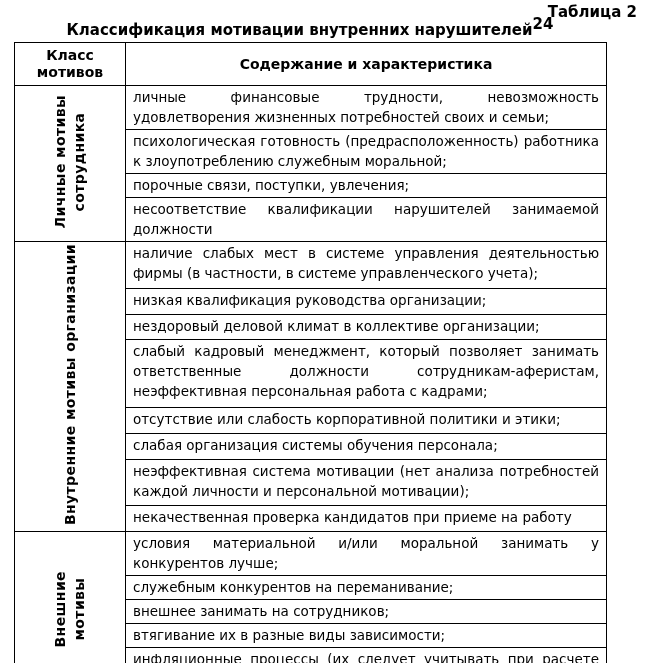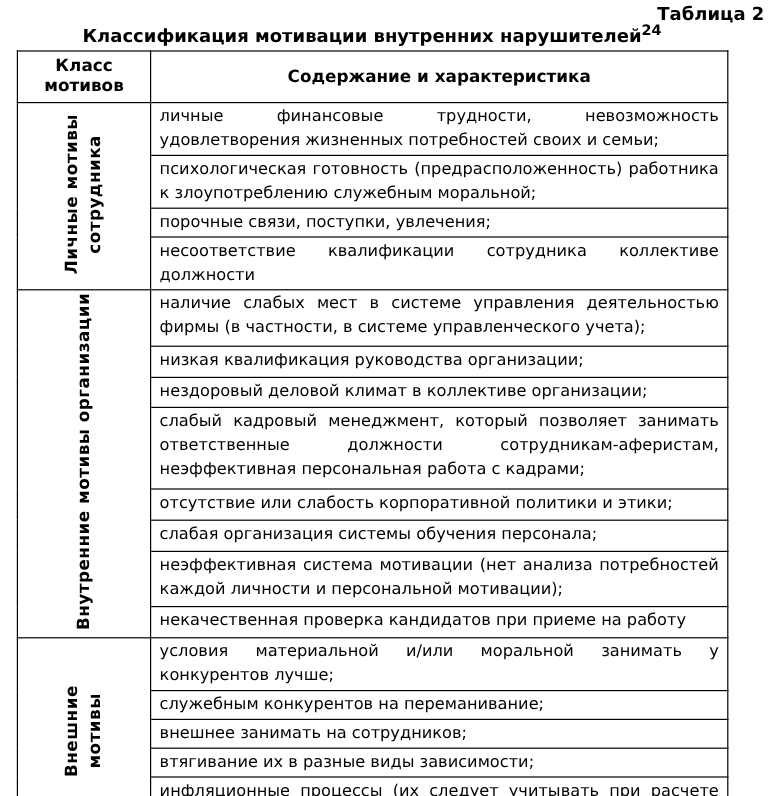--- a/index.html
+++ b/index.html
@@ -21,21 +21,21 @@
   .doc-title {
     width: 592px;
     margin-left: 14px;
     text-align: center;
     font-size: 15px;
     font-weight: bold;
     line-height: 19px;
     padding: 0 0 2px 0;
   }
   .doc-title sup {
-    font-size: 12px;
+    font-size: 15px;
     line-height: 0;
   }
   table.motives {
     border-collapse: collapse;
     margin-left: 14px;
     width: 592px;
     table-layout: fixed;
   }
   table.motives th,
   table.motives td {
@@ -98,21 +98,21 @@
       </td>
       <td class="motive">личные финансовые трудности, невозможность удовлетворения жизненных потребностей своих и семьи;</td>
     </tr>
     <tr>
       <td class="motive">психологическая готовность (предрасположенность) работника к злоупотреблению служебным моральной;</td>
     </tr>
     <tr>
       <td class="motive">порочные связи, поступки, увлечения;</td>
     </tr>
     <tr>
-      <td class="motive">несоответствие квалификации сотрудника коллективе должности</td>
+      <td class="motive">несоответствие квалификации нарушителей занимаемой должности</td>
     </tr>
 
     <tr>
       <td class="group" rowspan="8">
         <div class="vlabel">Внутренние мотивы организации</div>
       </td>
       <td class="motive">наличие слабых мест в системе управления деятельностью фирмы (в частности, в системе управленческого учета);</td>
     </tr>
     <tr>
       <td class="motive">низкая квалификация руководства организации;</td>

